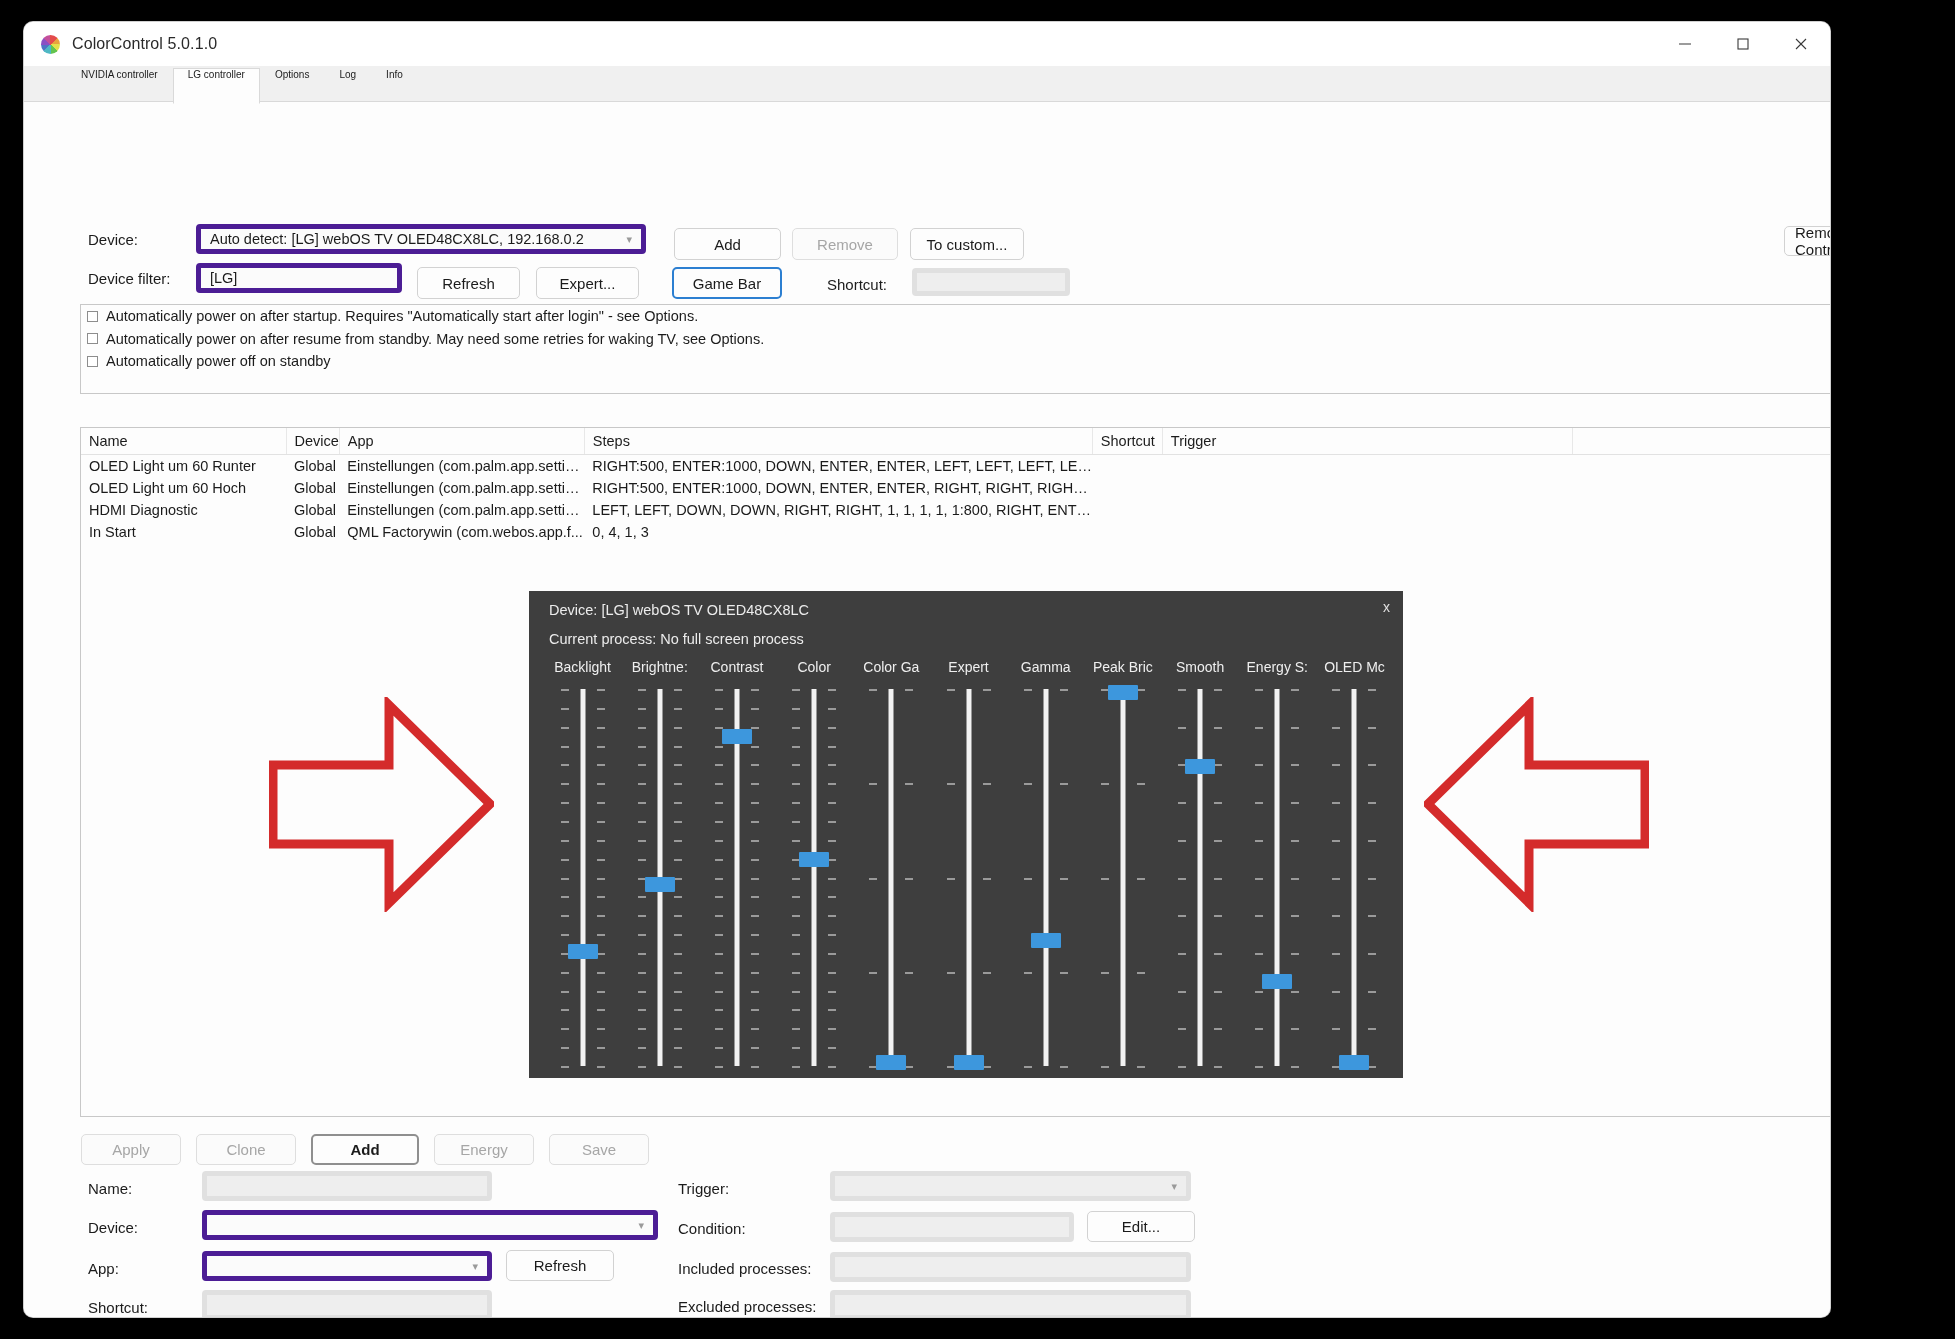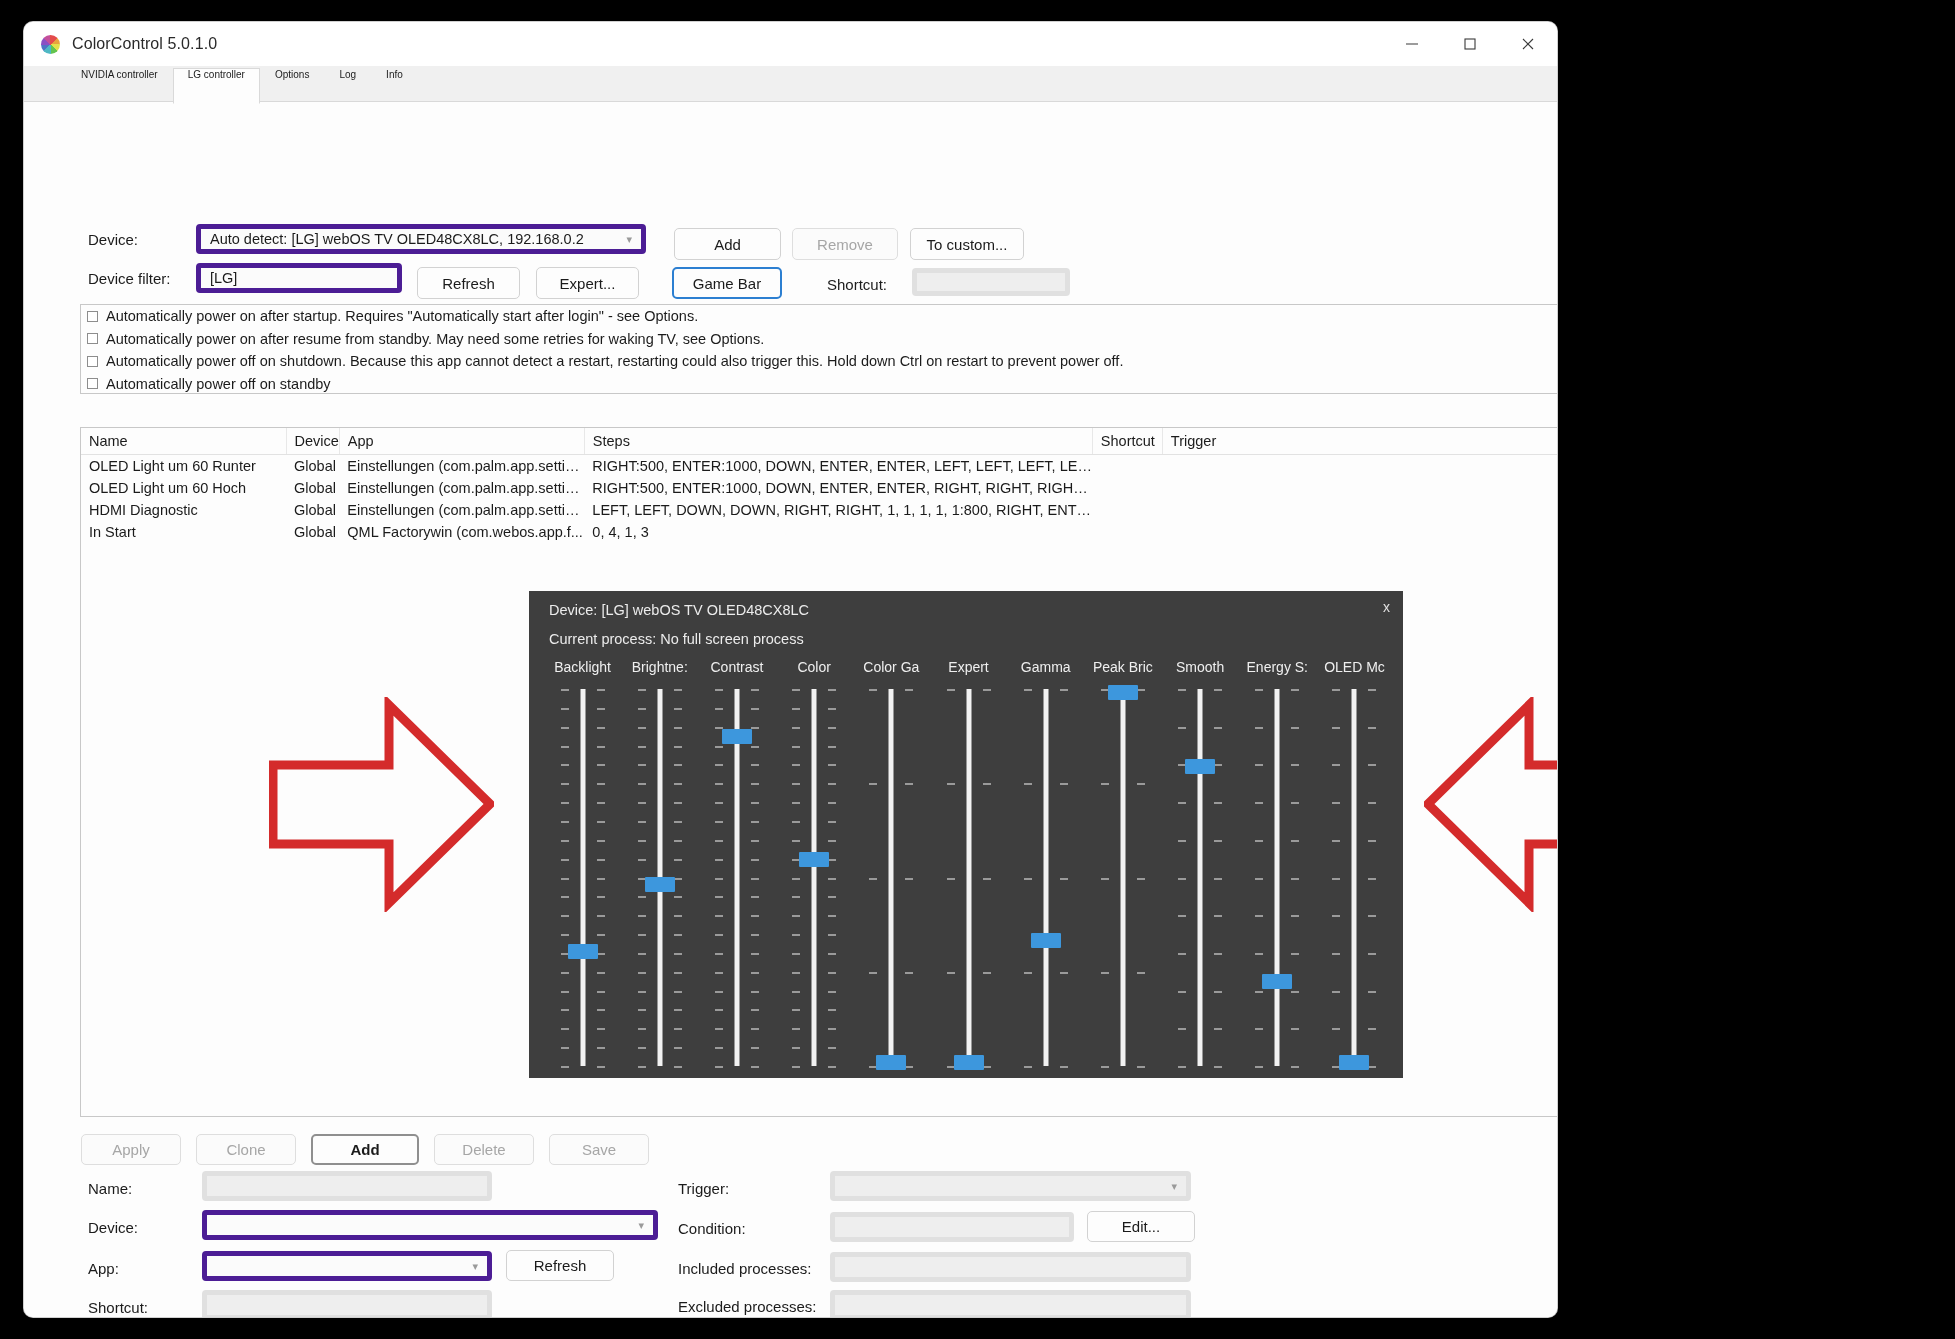--- a/index.html
+++ b/index.html
@@ -11,21 +11,21 @@
     overflow: hidden;
   }
   #root {
     position: relative;
     width: 1955px; height: 1339px;
     background: #000;
   }
   .window {
     position: absolute;
     left: 24px; top: 22px;
-    width: 1533px; height: 1295px;
+    width: 1806px; height: 1295px;
     background: #ffffff;
     border-radius: 9px;
     overflow: hidden;
     box-shadow: 0 0 0 1px #d0d0d0;
   }
 
   
   .titlebar {
     position: relative;
     height: 44px;
@@ -371,24 +371,20 @@
         </div>
 
       <div class="chkpanel">
         <div class="chkrow">
           <span class="cbox"></span>
           <span>Automatically power on after startup. Requires "Automatically start after login" - see Options.</span>
         </div>
         <div class="chkrow">
           <span class="cbox"></span>
           <span>Automatically power on after resume from standby. May need some retries for waking TV, see Options.</span>
-        </div>
-        <div class="chkrow">
-          <span class="cbox"></span>
-          <span>Automatically power off on shutdown. Because this app cannot detect a restart, restarting could also trigger this. Hold down Ctrl on restart to prevent power off.</span>
         </div>
         <div class="chkrow">
           <span class="cbox"></span>
           <span>Automatically power off on standby</span>
         </div>
         <div class="scrollbar">
           <div class="scrollthumb"></div>
         </div>
       </div>
 
@@ -824,21 +820,21 @@
       <div class="btn dis" style="position:absolute; left:57px; top:1032px; width:100px; height:31px;">
           <span>Apply</span>
         </div>
       <div class="btn dis" style="position:absolute; left:172px; top:1032px; width:100px; height:31px;">
           <span>Clone</span>
         </div>
       <div class="btn strong" style="position:absolute; left:287px; top:1032px; width:108px; height:31px;">
           <span>Add</span>
         </div>
       <div class="btn dis" style="position:absolute; left:410px; top:1032px; width:100px; height:31px;">
-          <span>Delete</span>
+          <span>Energy</span>
         </div>
       <div class="btn dis" style="position:absolute; left:525px; top:1032px; width:100px; height:31px;">
           <span>Save</span>
         </div>
 
       <div class="lbl" style="position:absolute; left:64px; top:1078px;">Name:</div>
       <div class="input flat" style="position:absolute; left:178px; top:1069px; width:290px;">
           <span></span>
         </div>
 

